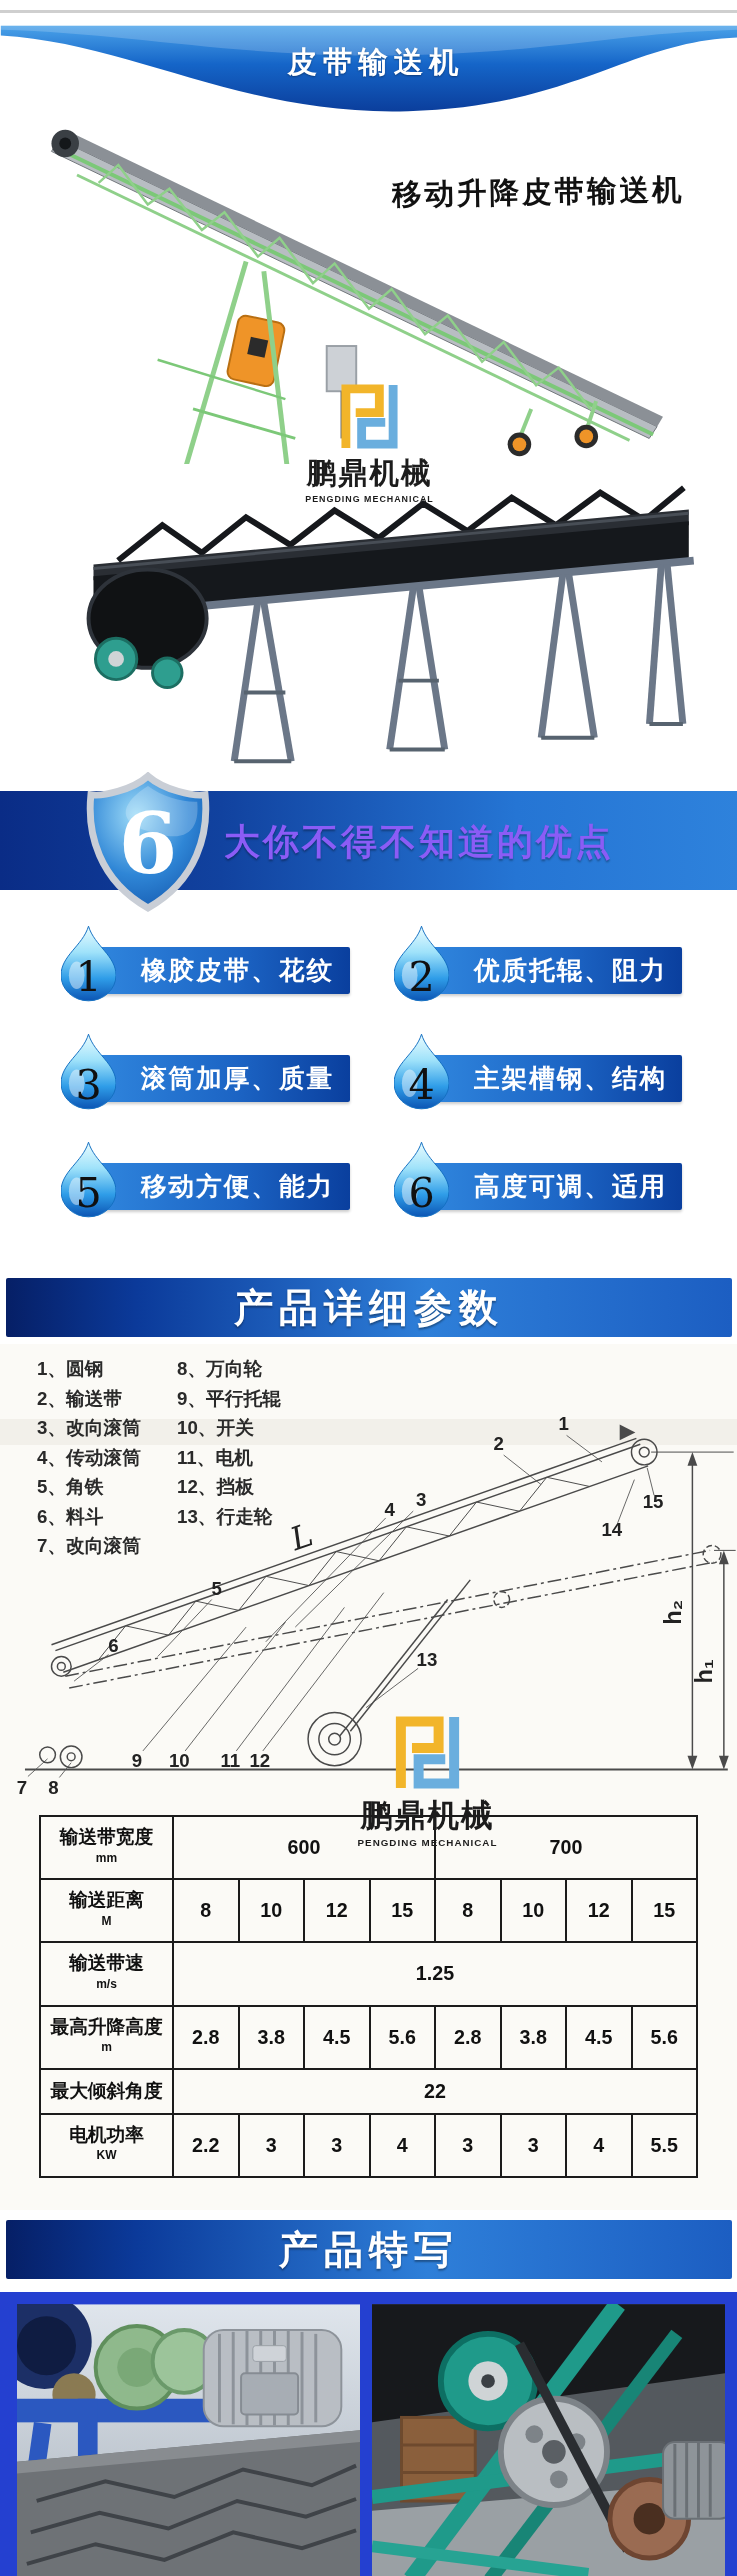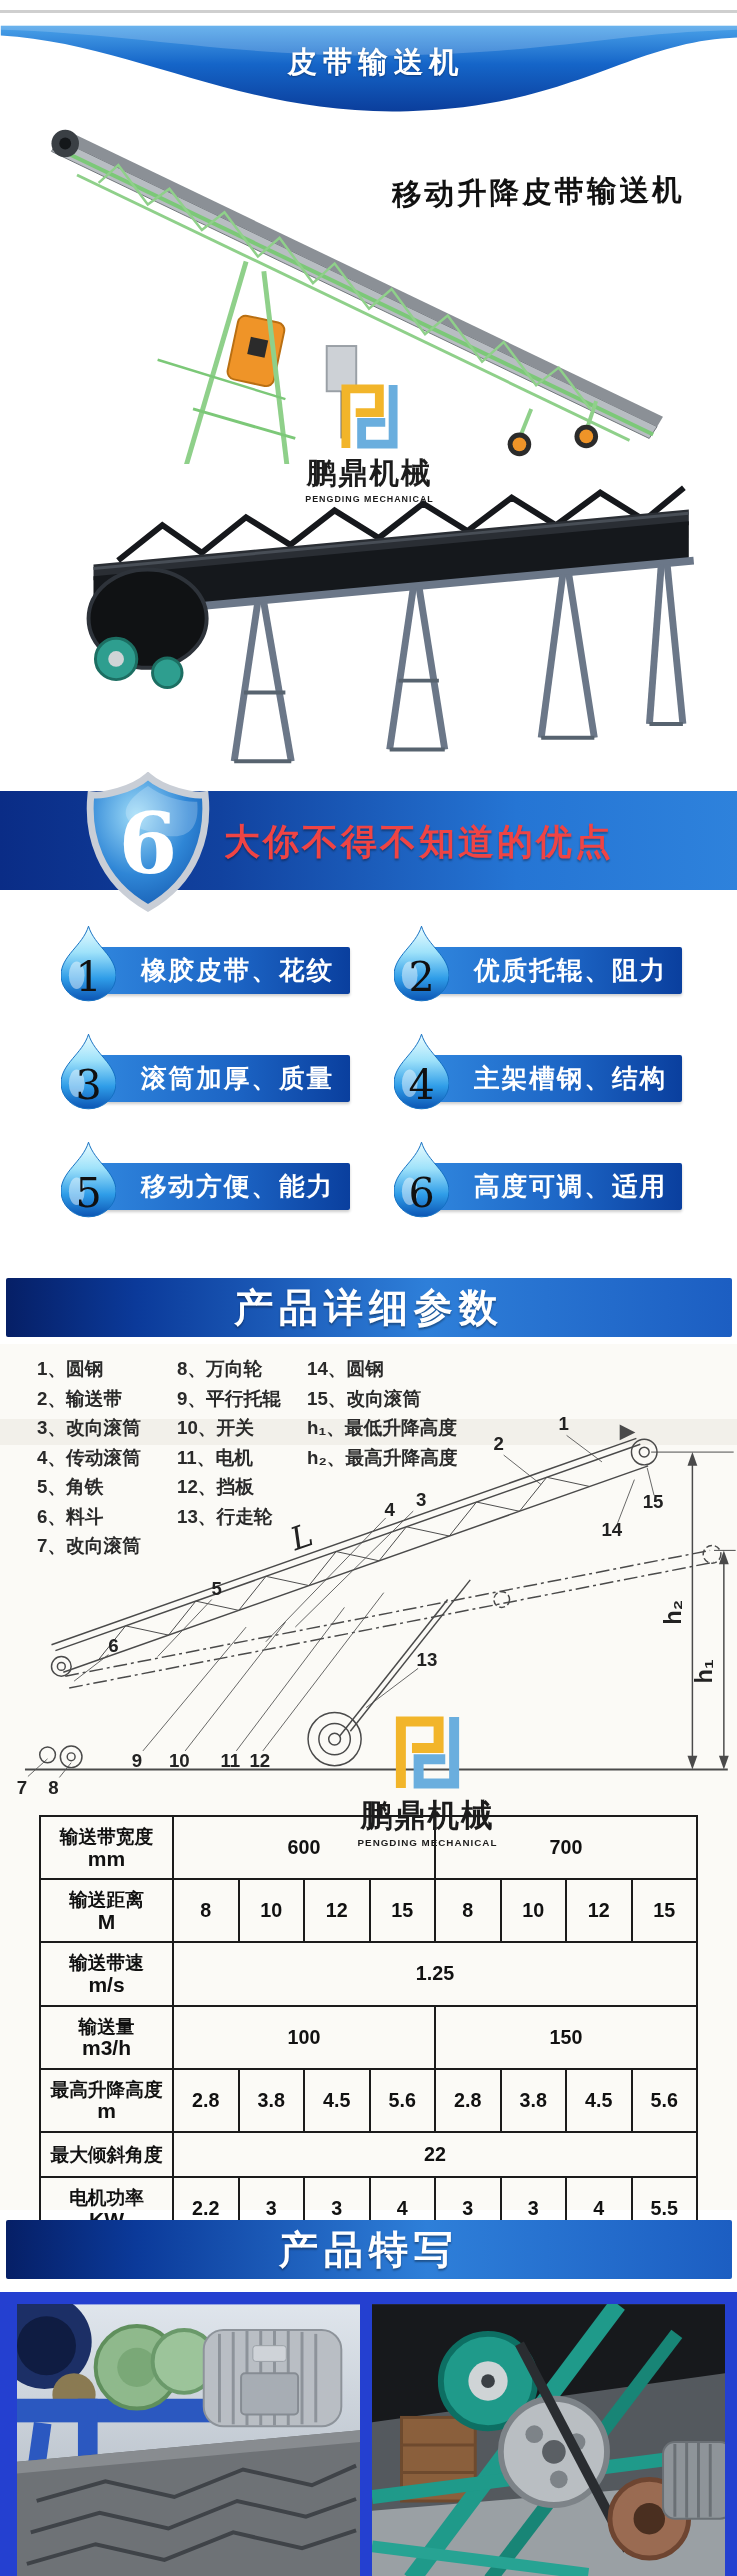--- a/index.html
+++ b/index.html
@@ -18,21 +18,21 @@
   .wm .cn{font-weight:bold;letter-spacing:2px;}
   .wm .en{font-weight:bold;letter-spacing:1px;}
   .wm1{left:271px;top:377px;width:197px;}
   .wm1 .cn{font-size:29.5px;margin-top:2px;}
   .wm1 .en{font-size:8.9px;}
   .wm2{left:329px;top:1708px;width:197px;}
   .wm2 .cn{font-size:31.5px;margin-top:2px;}
   .wm2 .en{font-size:9.8px;}
   
   .adv-band{left:0;top:787px;width:738px;height:99px;background:linear-gradient(90deg,#0a2c86 0%,#11429f 30%,#2575d4 70%,#2e82dc 100%);}
-  .adv-headline{left:224px;top:814px;color:#ef4444;font-size:36px;font-weight:bold;letter-spacing:3px;text-shadow:0 2px 2px rgba(0,0,0,.3);}
+  .adv-headline{left:224px;top:814px;color:#8b5cf6;font-size:36px;font-weight:bold;letter-spacing:3px;text-shadow:0 2px 2px rgba(0,0,0,.3);}
   .shield{left:85px;top:768px;}
   .adv-bar{height:47px;background:linear-gradient(90deg,#2f85dd 0%,#1c64c4 55%,#0a3f9e 100%);border-radius:2px;color:#fff;font-size:25.6px;font-weight:bold;letter-spacing:2px;line-height:47px;padding-left:43px;box-sizing:border-box;box-shadow:0 2px 3px rgba(0,0,0,.2);}
   .bar1{left:98px;width:252px;}
   .bar2{left:431px;width:251px;}
   .r1{top:943px;} .r2{top:1051px;} .r3{top:1159px;}
   .drop{width:55px;height:79px;}
   .dropL{left:61px;} .dropR{left:394px;}
   .dr1{top:920px;} .dr2{top:1028px;} .dr3{top:1136px;}
   
   .sec-banner{left:5.9px;width:726px;height:59px;border-radius:2px;background:linear-gradient(90deg,#061f66 0%,#0b3a9a 18%,#2e7fd9 58%,#1c5ec2 100%);color:#fff;text-align:center;font-size:39px;font-weight:bold;letter-spacing:5.9px;line-height:59px;text-shadow:0 2px 2px rgba(0,0,0,.35);}
@@ -41,21 +41,21 @@
   
   .scan-bg{left:0;top:1340px;width:738px;height:866px;background:#fbfaf6;}
   .scan-band{left:0;top:1415px;width:738px;height:25.6px;background:#edebe4;opacity:.65;}
   .parts{font-size:18.7px;font-weight:bold;color:#2a2a2a;line-height:29.5px;white-space:nowrap;}
   .pc1{left:37px;top:1350px;} .pc2{left:177px;top:1350px;} .pc3{left:307px;top:1350px;}
   
   table.spec{position:absolute;left:39px;top:1811px;width:659px;border-collapse:collapse;table-layout:fixed;}
   table.spec td{border:2px solid #1b1b1b;text-align:center;vertical-align:middle;font-weight:bold;color:#111;padding:9px;}
   td.lbl{font-size:18.7px;line-height:21.6px;}
   td.val{font-size:19.7px;vertical-align:top;padding-top:7.9px;}
-  .unit{font-size:21px;}
+  .unit{font-size:12px;}
   
   .photo-bg{left:0;top:2288px;width:738px;height:288px;background:#2440d0;}
   .ph{top:2300px;height:276px;}
   .ph-left{left:16.7px;width:343px;}
   .ph-right{left:372px;width:353px;}
   svg{display:block;}
   .draw-num{font-size:19px;fill:#222;font-weight:bold;}
 </style>
 </head>
 <body>
@@ -237,26 +237,20 @@
     <div>7、改向滚筒</div>
   </div>
   <div class="abs parts pc2">
     <div>8、万向轮</div>
     <div>9、平行托辊</div>
     <div>10、开关</div>
     <div>11、电机</div>
     <div>12、挡板</div>
     <div>13、行走轮</div>
   </div>
-  <div class="abs parts pc3">
-    <div>14、圆钢</div>
-    <div>15、改向滚筒</div>
-    <div>h₁、最低升降高度</div>
-    <div>h₂、最高升降高度</div>
-  </div>
 
   <svg class="abs" style="left:0;top:1338px;" width="738" height="462" viewBox="0 0 750 470">
     <g stroke="#4a4a4a" stroke-width="1.5" fill="none">
 
       <line x1="25" y1="435" x2="740" y2="435" stroke-width="2"></line>
 
       <line x1="52" y1="308" x2="647" y2="98"></line>
       <line x1="56" y1="314" x2="651" y2="104"></line>
       <line x1="64" y1="336" x2="659" y2="126"></line>
       <polyline points="99.7,323.4 127.4,288.8 171.1,298.2 198.8,263.6 242.5,273 270.2,238.4 313.9,247.8 341.6,213.2 385.3,222.6 413,188 456.7,197.4 484.4,162.8 528.1,172.2 555.8,137.6 599.5,147" stroke-width="1"></polyline>
@@ -362,28 +356,20 @@
       <td class="val">12</td>
       <td class="val">15</td>
     </tr>
     <tr style="height:51px">
       <td class="lbl">
             <div>输送带速</div>
             <div class="unit">m/s</div>
           </td>
       <td class="val" colspan="8">1.25</td>
     </tr>
-    <tr style="height:47px">
-      <td class="lbl">
-            <div>输送量</div>
-            <div class="unit">m3/h</div>
-          </td>
-      <td class="val" colspan="4">100</td>
-      <td class="val" colspan="4">150</td>
-    </tr>
     <tr style="height:55px">
       <td class="lbl">
             <div>最高升降高度</div>
             <div class="unit">m</div>
           </td>
       <td class="val">2.8</td>
       <td class="val">3.8</td>
       <td class="val">4.5</td>
       <td class="val">5.6</td>
       <td class="val">2.8</td>

